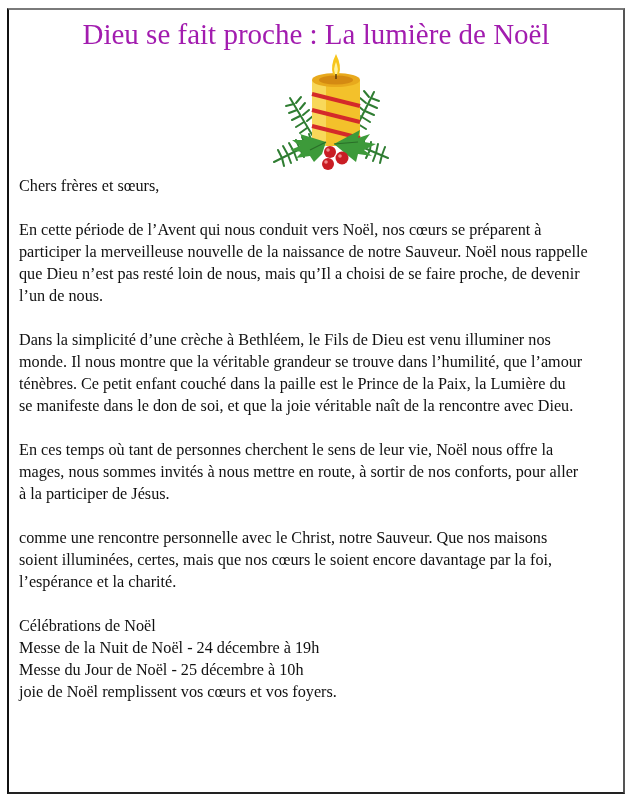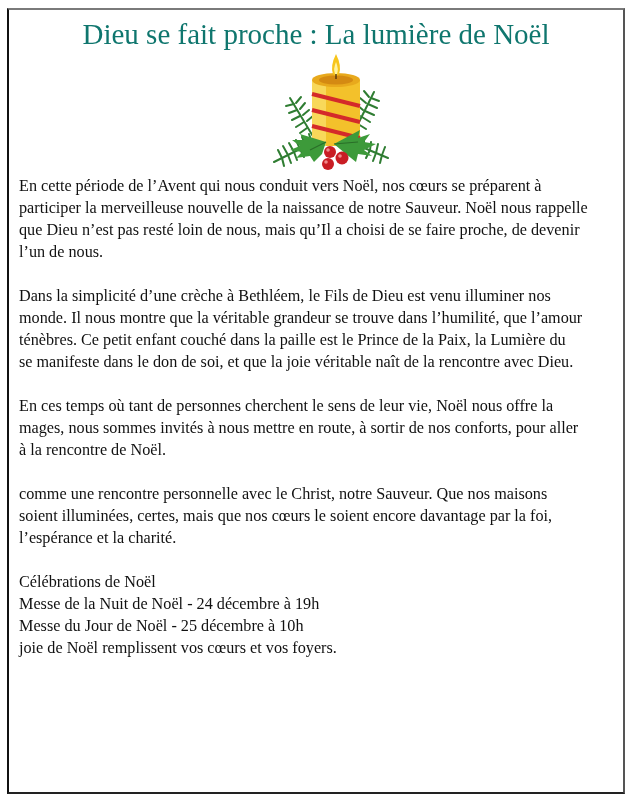--- a/index.html
+++ b/index.html
@@ -28,21 +28,21 @@
       box-sizing: border-box;
     }
     .title {
       position: absolute;
       left: 0;
       top: 17px;
       width: 632px;
       text-align: center;
       font-size: 29px;
       line-height: 34px;
-      color: #0f766e;
+      color: #a21caf;
       margin: 0;
       font-weight: normal;
     }
     .candle {
       position: absolute;
       left: 270px;
       top: 50px;
       width: 122px;
       height: 124px;
     }
@@ -145,39 +145,42 @@
       <circle cx="72" cy="108" r="6.5" fill="#c91d24"></circle>
       <circle cx="58" cy="114" r="6" fill="#c91d24"></circle>
       <circle cx="58" cy="100" r="1.8" fill="#f08a8a"></circle>
       <circle cx="70" cy="106" r="1.8" fill="#f08a8a"></circle>
       <circle cx="56" cy="112" r="1.8" fill="#f08a8a"></circle>
     </g>
   </svg>
 </div>
 
 <div class="content">
+  <p>
+    <span class="line">Chers frères et sœurs,</span>
+  </p>
 
   <p>
     <span class="line">En cette période de l’Avent qui nous conduit vers Noël, nos cœurs se préparent à</span>
     <span class="line">participer la merveilleuse nouvelle de la naissance de notre Sauveur. Noël nous rappelle</span>
     <span class="line">que Dieu n’est pas resté loin de nous, mais qu’Il a choisi de se faire proche, de devenir</span>
     <span class="line">l’un de nous.</span>
   </p>
 
   <p>
     <span class="line">Dans la simplicité d’une crèche à Bethléem, le Fils de Dieu est venu illuminer nos</span>
     <span class="line">monde. Il nous montre que la véritable grandeur se trouve dans l’humilité, que l’amour</span>
     <span class="line">ténèbres. Ce petit enfant couché dans la paille est le Prince de la Paix, la Lumière du</span>
     <span class="line">se manifeste dans le don de soi, et que la joie véritable naît de la rencontre avec Dieu.</span>
   </p>
 
   <p>
     <span class="line">En ces temps où tant de personnes cherchent le sens de leur vie, Noël nous offre la</span>
     <span class="line">mages, nous sommes invités à nous mettre en route, à sortir de nos conforts, pour aller</span>
-    <span class="line">à la rencontre de Noël.</span>
+    <span class="line">à la participer de Jésus.</span>
   </p>
 
   <p>
     <span class="line">comme une rencontre personnelle avec le Christ, notre Sauveur. Que nos maisons</span>
     <span class="line">soient illuminées, certes, mais que nos cœurs le soient encore davantage par la foi,</span>
     <span class="line">l’espérance et la charité.</span>
   </p>
 
   <p>
     <span class="line">Célébrations de Noël</span>

